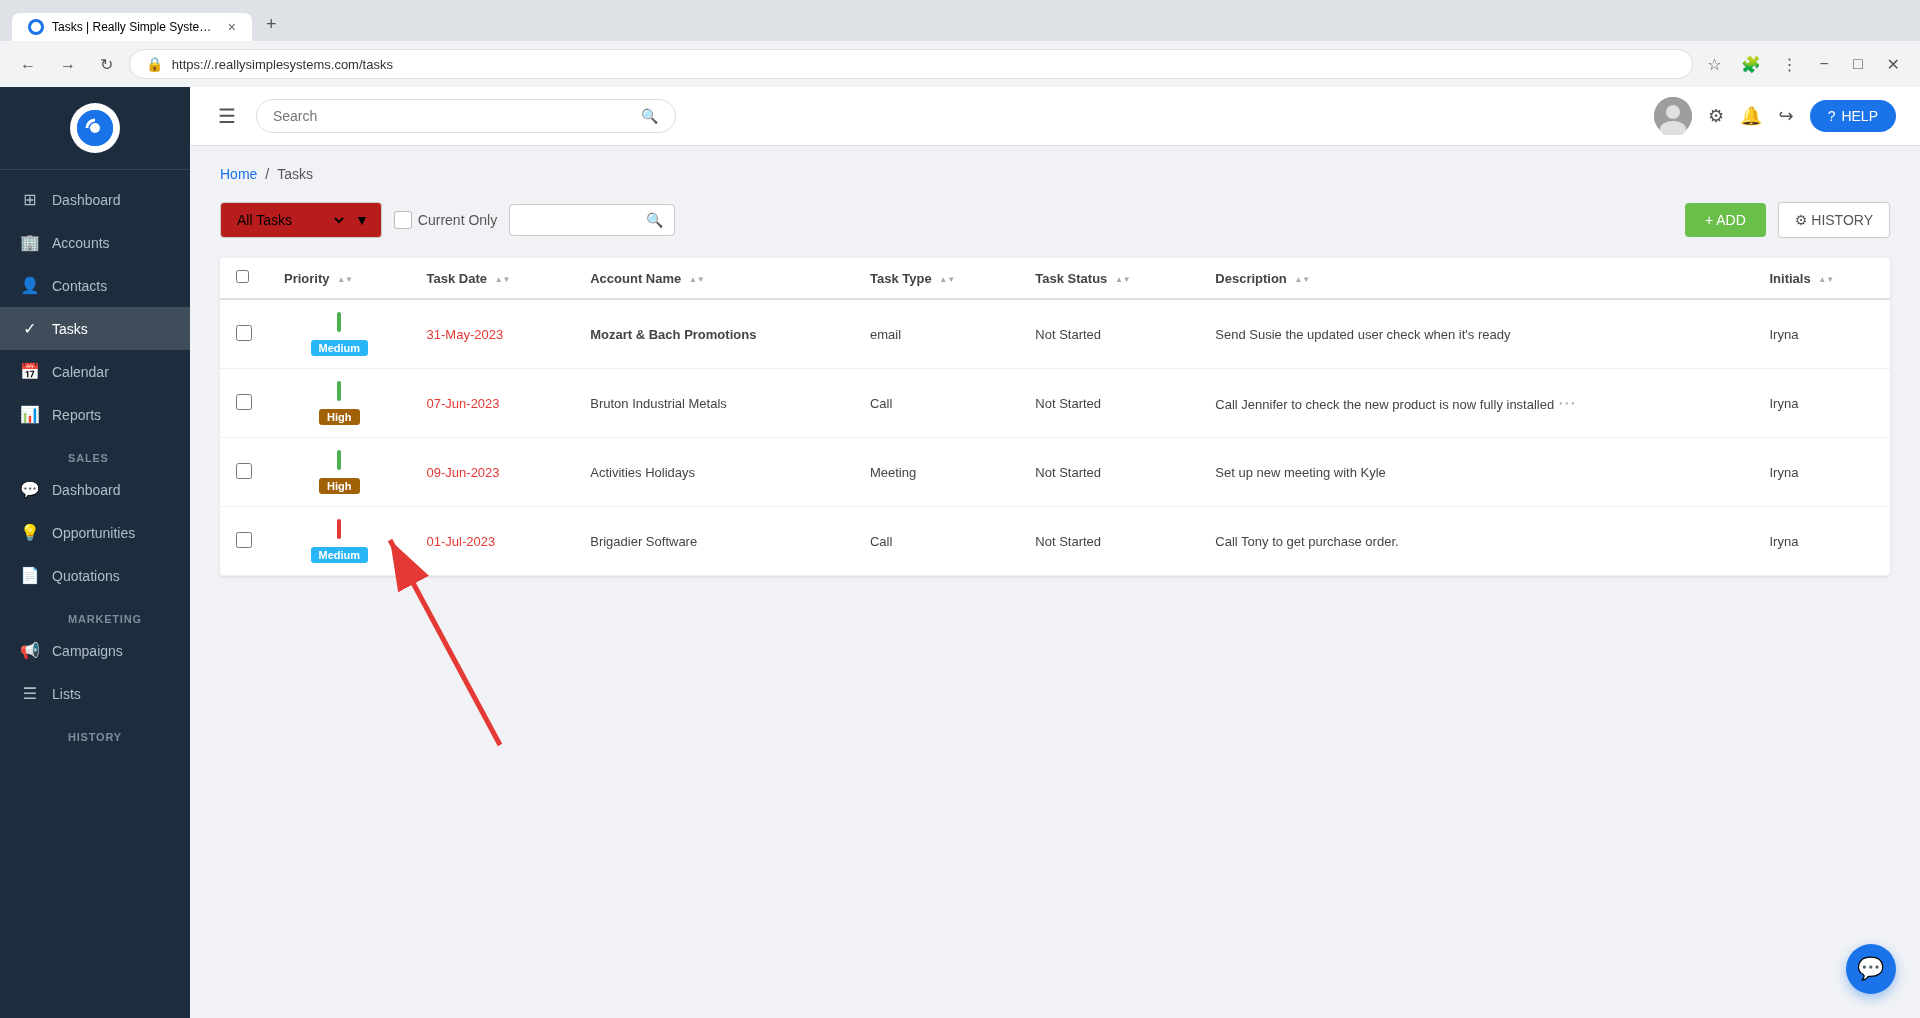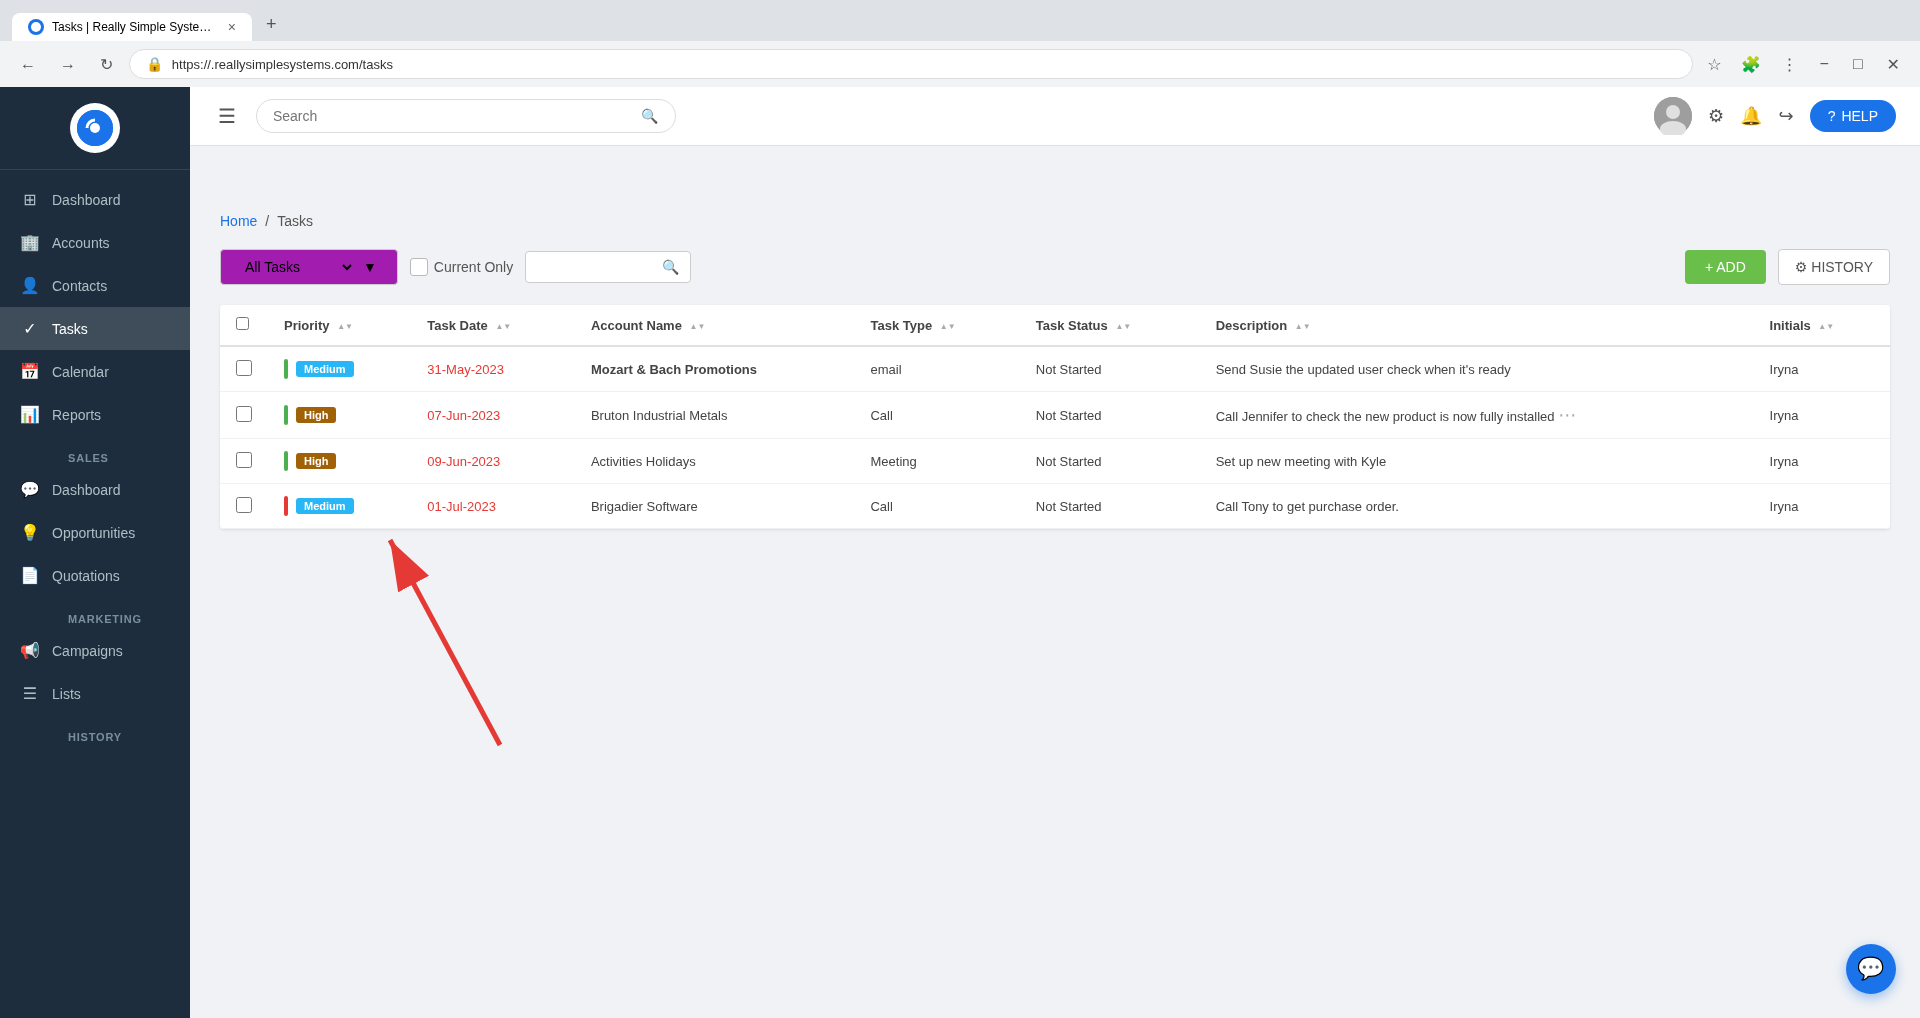--- a/index.html
+++ b/index.html
@@ -46,46 +46,46 @@
     .top-bar-spacer { flex: 1; }
     .top-bar-actions { display: flex; align-items: center; gap: 16px; }
     .avatar { width: 38px; height: 38px; border-radius: 50%; background: #9e9e9e; display: flex; align-items: center; justify-content: center; color: #fff; font-size: 16px; }
     .top-bar-icon { color: #555; font-size: 18px; cursor: pointer; }
     .help-btn { background: #1a73e8; color: #fff; border: none; border-radius: 20px; padding: 8px 18px; cursor: pointer; font-size: 14px; font-weight: 500; display: flex; align-items: center; gap: 6px; }
 
     
     .page-content { flex: 1; overflow-y: auto; padding: 20px 30px; }
 
     
-    .breadcrumb { display: flex; align-items: center; gap: 8px; margin-bottom: 20px; font-size: 14px; color: #555; margin-top: 47px; }
+    .breadcrumb { display: flex; align-items: center; gap: 8px; margin-bottom: 20px; font-size: 14px; color: #555; }
     .breadcrumb a { color: #1a73e8; text-decoration: none; }
 
     
     .task-controls { display: flex; align-items: center; gap: 12px; margin-bottom: 20px; }
-    .dropdown-select { border: 1px solid #ccc; border-radius: 4px; padding: 8px 20px; font-size: 14px; background: #a21caf; cursor: pointer; display: flex; align-items: center; gap: 8px; min-width: 130px; }
+    .dropdown-select { border: 1px solid #ccc; border-radius: 4px; padding: 8px 12px; font-size: 14px; background: #b91c1c; cursor: pointer; display: flex; align-items: center; gap: 8px; min-width: 130px; }
     .dropdown-select select { border: none; outline: none; font-size: 14px; background: transparent; cursor: pointer; flex: 1; }
     .current-only-label { display: flex; align-items: center; gap: 6px; font-size: 14px; color: #555; cursor: pointer; }
     .current-only-checkbox { width: 18px; height: 18px; border: 1px solid #bbb; border-radius: 3px; background: #fff; }
     .filter-search { border: 1px solid #ccc; border-radius: 4px; padding: 7px 10px; font-size: 14px; background: #fff; display: flex; align-items: center; gap: 6px; }
     .filter-search input { border: none; outline: none; font-size: 14px; background: transparent; width: 120px; }
     .controls-spacer { flex: 1; }
     .add-btn { background: #6abf4b; color: #fff; border: none; border-radius: 4px; padding: 9px 20px; cursor: pointer; font-size: 14px; font-weight: 500; display: flex; align-items: center; gap: 6px; }
     .columns-btn { background: #fff; border: 1px solid #ccc; border-radius: 4px; padding: 9px 16px; cursor: pointer; font-size: 14px; color: #555; display: flex; align-items: center; gap: 6px; }
 
     
     .task-table-wrapper { background: #fff; border-radius: 4px; box-shadow: 0 1px 3px rgba(0,0,0,0.1); overflow: hidden; }
     .task-table { width: 100%; border-collapse: collapse; }
     .task-table th { background: #fff; padding: 12px 16px; text-align: left; font-size: 13px; font-weight: 600; color: #444; border-bottom: 2px solid #e0e0e0; white-space: nowrap; }
     .task-table th .sort-icons { display: inline-flex; flex-direction: column; margin-left: 4px; font-size: 8px; color: #aaa; vertical-align: middle; }
     .task-table td { padding: 12px 16px; font-size: 13px; color: #444; border-bottom: 1px solid #f0f0f0; }
     .priority-badge { display: inline-block; padding: 2px 8px; border-radius: 3px; font-size: 11px; font-weight: 600; color: #fff; }
     .priority-medium { background: #29b6f6; }
     .priority-high { background: #a16207; }
     .task-date { color: #e53935; font-weight: 500; }
-    .priority-bar { display: flex; align-items: center; gap: 8px; }
+    .priority-bar { display: flex; align-items: center; gap: 8px; flex-direction: column; }
     .bar-indicator { width: 4px; height: 20px; border-radius: 2px; }
     .bar-green { background: #4caf50; }
     .bar-red { background: #e53935; }
     .row-checkbox { width: 16px; height: 16px; }
     .col-checkbox { width: 40px; text-align: center; }
     .more-dots { color: #aaa; cursor: pointer; font-size: 18px; }
 
     
     .chat-fab { position: fixed; bottom: 24px; right: 24px; width: 50px; height: 50px; border-radius: 50%; background: #1a73e8; display: flex; align-items: center; justify-content: center; cursor: pointer; box-shadow: 0 4px 12px rgba(26,115,232,0.4); color: #fff; font-size: 22px; z-index: 999; }
 

